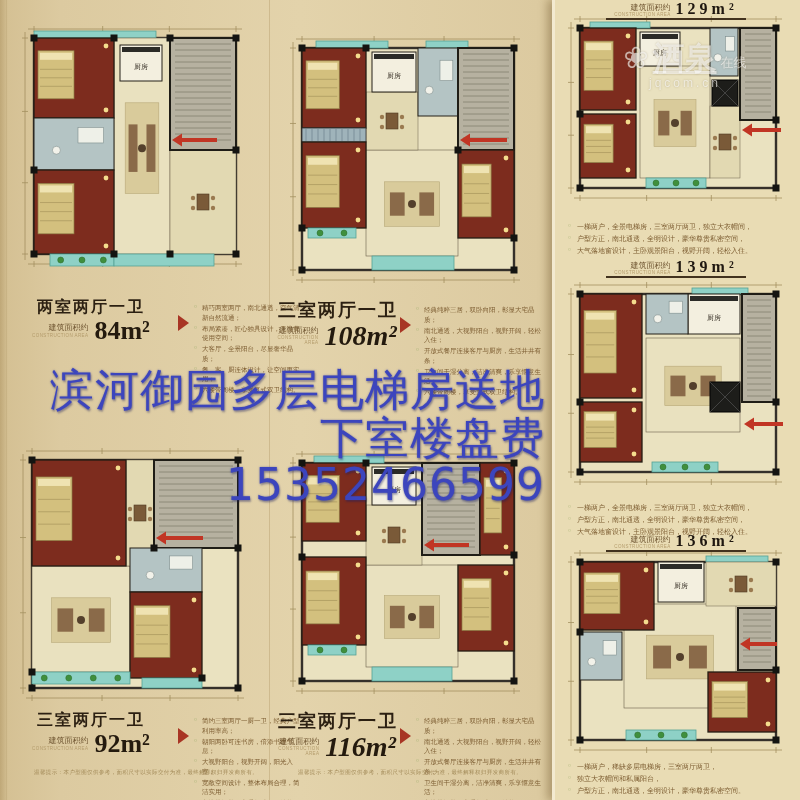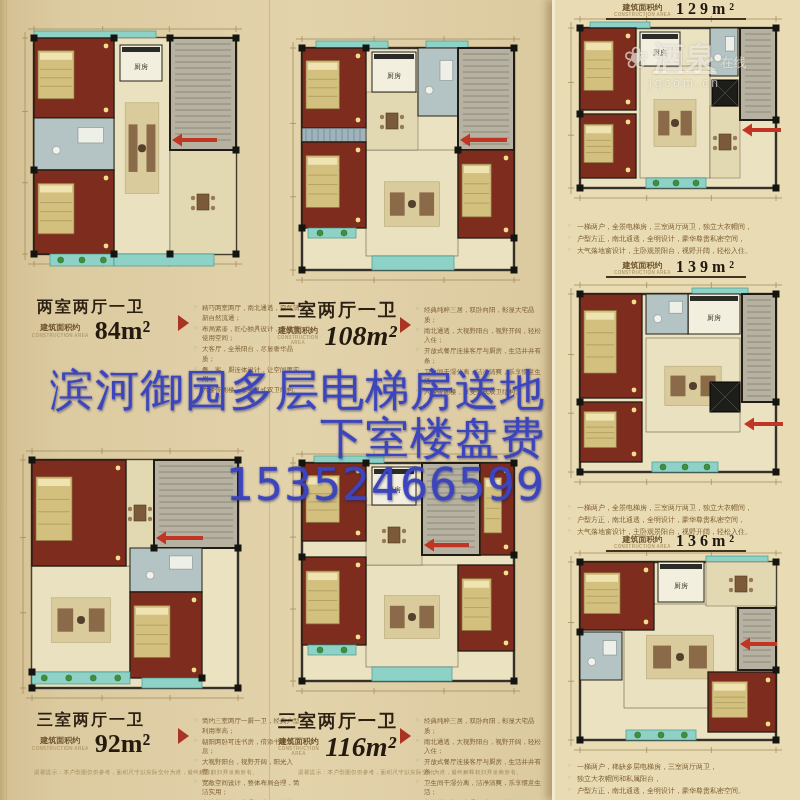--- a/index.html
+++ b/index.html
@@ -12,21 +12,21 @@
   .plan{position:absolute;text-align:right;}
   .plan svg{display:block;width:100%;height:100%;}
   
   .label-row{position:absolute;display:flex;align-items:flex-start;}
   .title-area{flex:none;text-align:center;}
   .plan-title{font-family:"Liberation Serif","DejaVu Serif",serif;font-weight:bold;color:#2c2012;
     letter-spacing:2px;white-space:nowrap;line-height:1.05;}
   .lb-left .plan-title{font-size:16px;}
   .lb-mid .plan-title{font-size:18px;}
   .area-line{display:flex;align-items:center;justify-content:center;gap:6px;margin-top:3px;}
-  .area-prefix{font-size:8px;color:#6d532f;line-height:1.15;text-align:center;font-weight:bold;}
+  .area-prefix{font-size:8px;color:#6d532f;line-height:1.15;text-align:right;}
   .area-sub{display:block;font-size:4.5px;color:#b49c6c;letter-spacing:.4px;}
   .area-num{font-family:"Liberation Serif","DejaVu Serif",serif;font-weight:bold;color:#241a0e;line-height:.9;}
   .lb-left .area-num{font-size:26px;}
   .lb-mid .area-num{font-size:28px;font-style:italic;}
   .tri{flex:none;width:0;height:0;border-left:11px solid #a83524;border-top:8px solid transparent;
     border-bottom:8px solid transparent;margin:16px 5px 0 4px;}
   ul.bullets{flex:1;list-style:none;margin:4px 0 0;padding:0;font-size:6.5px;color:#7c5c31;line-height:1.5;}
   ul.bullets li{position:relative;padding-left:8px;margin-bottom:1px;}
   ul.bullets li::before{content:"○";position:absolute;left:0;top:0;font-size:5px;color:#7f9e53;}
   

